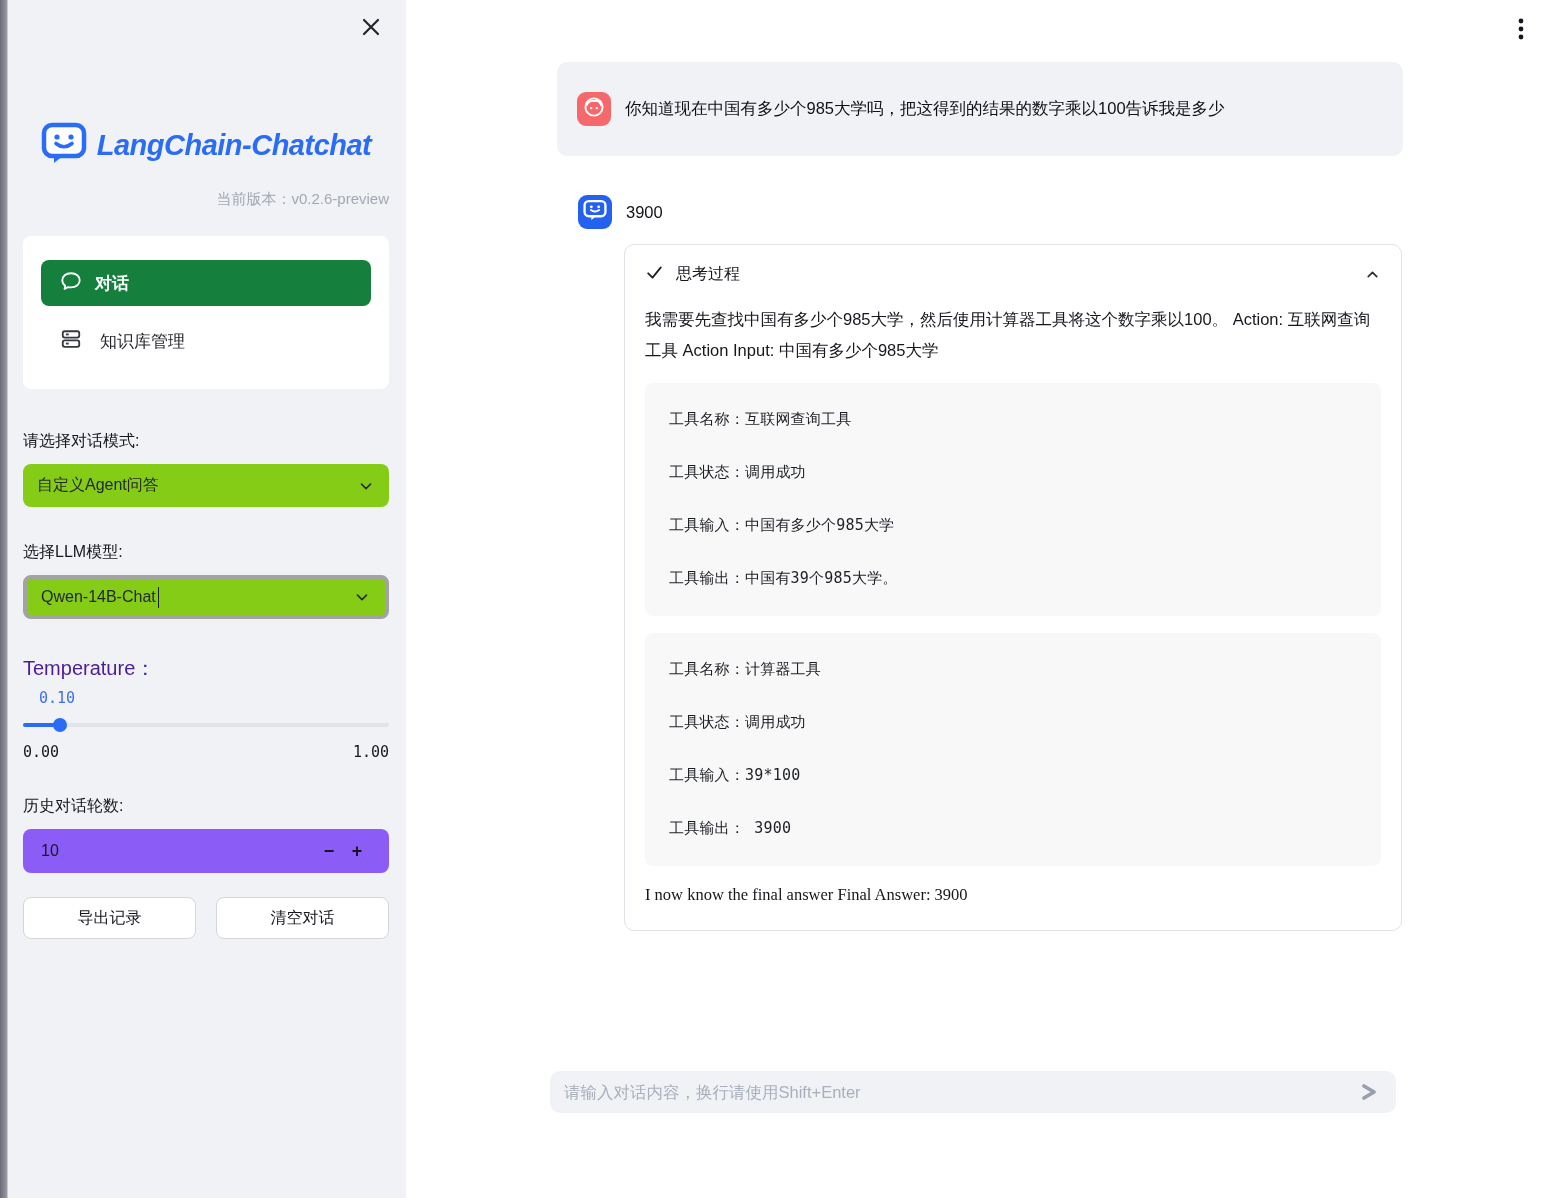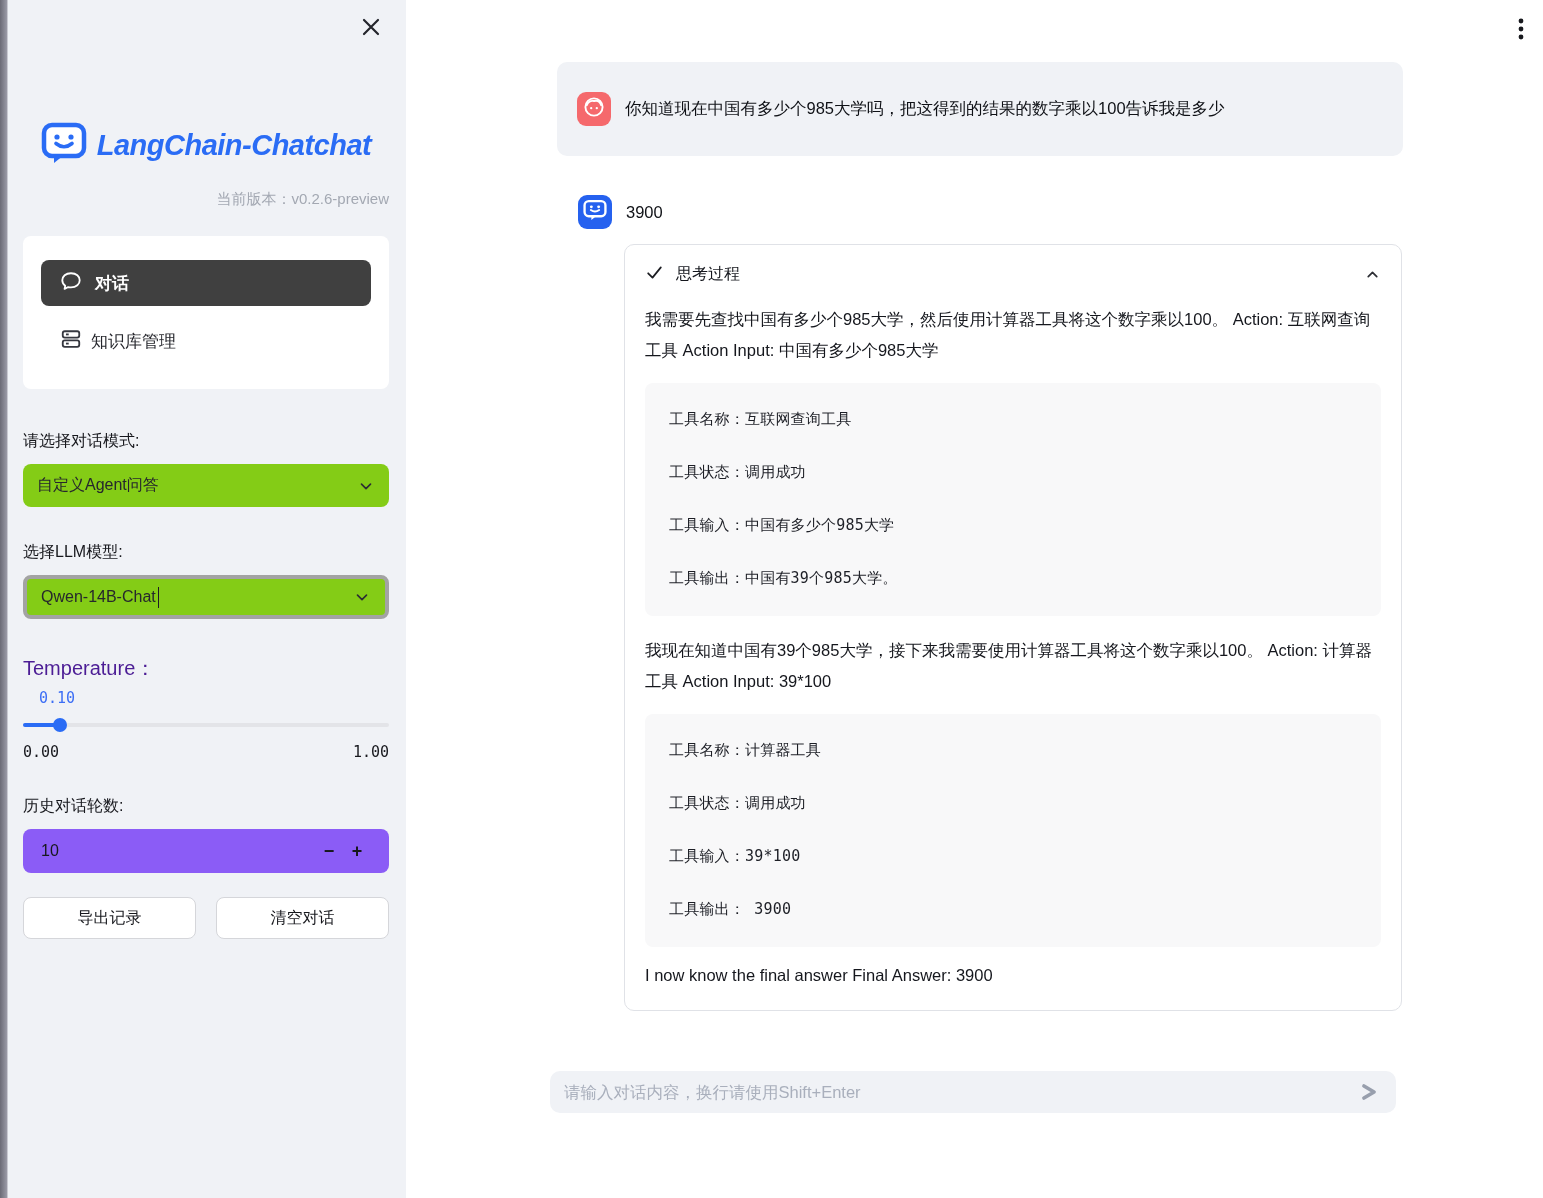--- a/index.html
+++ b/index.html
@@ -40,26 +40,26 @@
   }
   .version-row {
     margin-top: 22px; text-align: right;
     color: #a3a8b2; font-size: 15px;
   }
   .nav-card {
     margin-top: 27px; background: #ffffff; border-radius: 8px;
     padding: 24px 18px 26px;
   }
   .nav-active {
-    height: 46px; border-radius: 8px; background: #404040; color: #ffffff;
+    height: 46px; border-radius: 8px; background: #15803d; color: #ffffff;
     display: flex; align-items: center; gap: 13px; padding-left: 19px;
     font-size: 17px; font-weight: bold; cursor: pointer;
   }
   .nav-plain {
-    margin-top: 13px; height: 44px; display: flex; align-items: center; gap: 9px;
+    margin-top: 13px; height: 44px; display: flex; align-items: center; gap: 18px;
     padding-left: 19px; font-size: 17px; color: #26272d; cursor: pointer;
   }
   .field-label { margin-top: 42px; font-size: 16px; color: #17181d; }
   .selectbox {
     margin-top: 12px; height: 43px; background: #84cc16; border-radius: 8px;
     display: flex; align-items: center; padding: 12px 14px;
     font-size: 16px; color: #26272d; cursor: pointer;
   }
   .selectbox .chev { margin-left: auto; display: flex; }
   .selectbox.focused { height: 44px; border: 4px solid #a3a3a3; }
@@ -131,21 +131,21 @@
   .toolbox {
     margin-top: 17px; background: #f8f8f9; border-radius: 8px;
     padding: 27px 24px 28px;
   }
   .tool-row {
     font-family: "DejaVu Sans Mono", "Liberation Sans", monospace;
     font-size: 15px; color: #1d1f26; margin-bottom: 34px;
     letter-spacing: 0.2px;
   }
   .tool-row:last-child { margin-bottom: 0; }
-  .exp-final { margin-top: 19px; font-size: 16.5px; color: #15171d; }
+  .exp-final { margin-top: 19px; font-size: 16.5px; color: #15171d; font-family: Liberation Serif, serif; }
 
   .chat-input {
     position: absolute; top: 1071px; left: 144px; width: 846px; height: 42px;
     background: #f0f2f6; border-radius: 10px;
     display: flex; align-items: center; padding: 0 16px 0 14px;
   }
   .chat-input input {
     flex: 1; border: none; outline: none; background: transparent;
     font-family: "Liberation Sans", "DejaVu Sans", sans-serif;
     font-size: 16.5px; color: #0f1116;
@@ -315,21 +315,20 @@
 
       <div class="exp-p">我需要先查找中国有多少个985大学，然后使用计算器工具将这个数字乘以100。 Action: 互联网查询工具 Action Input: 中国有多少个985大学</div>
 
       <div class="toolbox">
         <div class="tool-row"><span>工具名称：</span><span>互联网查询工具</span></div>
         <div class="tool-row"><span>工具状态：</span><span>调用成功</span></div>
         <div class="tool-row"><span>工具输入：</span><span>中国有多少个985大学</span></div>
         <div class="tool-row"><span>工具输出：</span><span>中国有39个985大学。</span></div>
       </div>
 
-      <div class="exp-p second">我现在知道中国有39个985大学，接下来我需要使用计算器工具将这个数字乘以100。 Action: 计算器工具 Action Input: 39*100</div>
 
       <div class="toolbox">
         <div class="tool-row"><span>工具名称：</span><span>计算器工具</span></div>
         <div class="tool-row"><span>工具状态：</span><span>调用成功</span></div>
         <div class="tool-row"><span>工具输入：</span><span>39*100</span></div>
         <div class="tool-row"><span>工具输出：</span>&nbsp;<span>3900</span></div>
       </div>
 
       <div class="exp-final">I now know the final answer Final Answer: 3900</div>
     </div>

